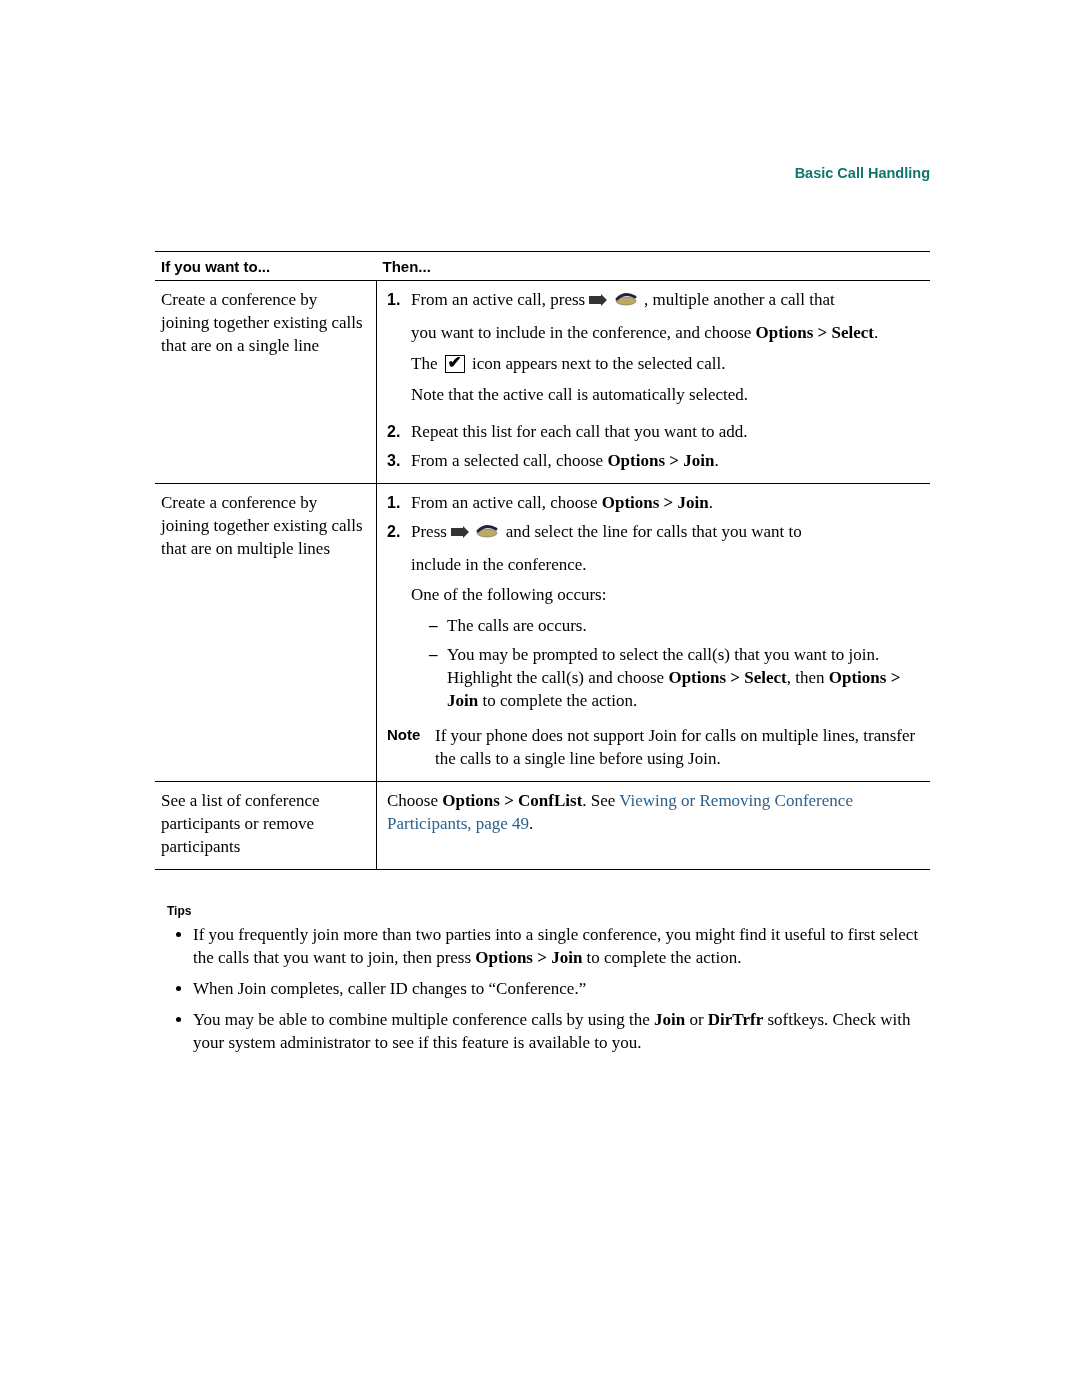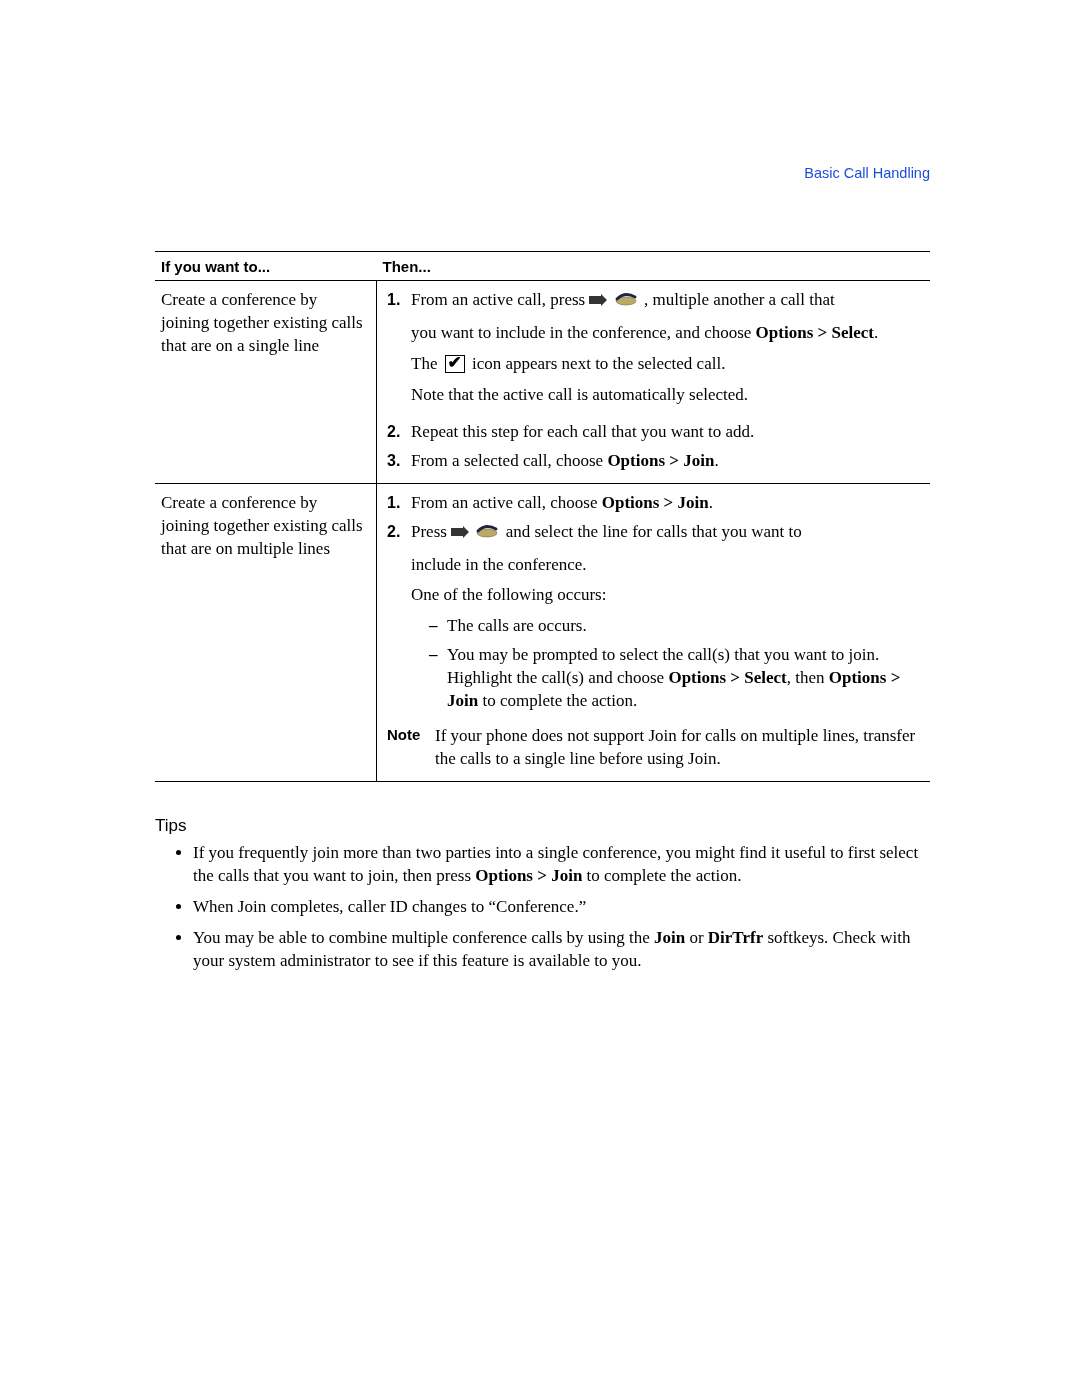--- a/index.html
+++ b/index.html
@@ -12,23 +12,23 @@
     width: 1080px;
   }
   .page {
     padding: 165px 150px 60px 155px;
     position: relative;
     min-height: 1180px;
     box-sizing: border-box;
   }
   .section-header {
     text-align: right;
-    color: #1d4ed8;
-    font-family: Arial, Helvetica, sans-serif;
-    font-weight: normal;
+    color: #0f766e;
+    font-family: Arial, Helvetica, sans-serif;
+    font-weight: bold;
     font-size: 14.5px;
     margin-bottom: 70px;
   }
   table.proc {
     width: 100%;
     border-collapse: collapse;
     font-size: 17px;
   }
   table.proc th {
     font-family: Arial, Helvetica, sans-serif;
@@ -96,23 +96,23 @@
     height: 16px;
     text-align: center;
     line-height: 14px;
     font-weight: bold;
     margin: 0 3px;
     position: relative;
     top: -1px;
   }
   h4.tips {
     font-family: Arial, Helvetica, sans-serif;
-    font-weight: normal;
-    font-size: 17px;
-    margin: 34px 0 6px 0;
+    font-weight: bold;
+    font-size: 12px;
+    margin: 34px 0 6px 12px;
   }
   ul.tips-list {
     list-style: disc;
     margin: 0;
     padding-left: 38px;
   }
   ul.tips-list li {
     margin-bottom: 8px;
     line-height: 1.35;
   }
@@ -176,21 +176,21 @@
               <p>
                 <span>The </span>
                 <span class="icon-check">✔</span>
                 <span> icon appears next to the selected call.</span>
               </p>
               <p>Note that the active call is automatically selected.</p>
             </div>
           </div>
           <div class="ol-row">
             <div class="ol-num">2.</div>
-            <div class="ol-content">Repeat this step for each call that you want to add.</div>
+            <div class="ol-content">Repeat this list for each call that you want to add.</div>
           </div>
           <div class="ol-row" style="margin-bottom:0;">
             <div class="ol-num">3.</div>
             <div class="ol-content">
               <span>From a selected call, choose </span><span class="bold">Options &gt; Join</span><span>.</span>
             </div>
           </div>
         </td>
       </tr>
 
@@ -233,20 +233,26 @@
               </div>
             </div>
           </div>
           <div class="note-row">
             <div class="note-label">Note</div>
             <div class="note-body">If your phone does not support Join for calls on multiple lines, transfer the calls to a single line before using Join.</div>
           </div>
         </td>
       </tr>
 
+      <tr>
+        <td class="leftcol">See a list of conference participants or remove participants</td>
+        <td class="rightcol">
+          <span>Choose </span><span class="bold">Options &gt; ConfList</span><span>. See </span><span class="link">Viewing or Removing Conference Participants, page 49</span><span>.</span>
+        </td>
+      </tr>
     </tbody>
   </table>
 
   <h4 class="tips">Tips</h4>
   <ul class="tips-list">
     <li>
       <span>If you frequently join more than two parties into a single conference, you might find it useful to first select the calls that you want to join, then press </span><span class="bold">Options &gt; Join</span><span> to complete the action.</span>
     </li>
     <li>
       <span>When Join completes, caller ID changes to “Conference.”</span>

